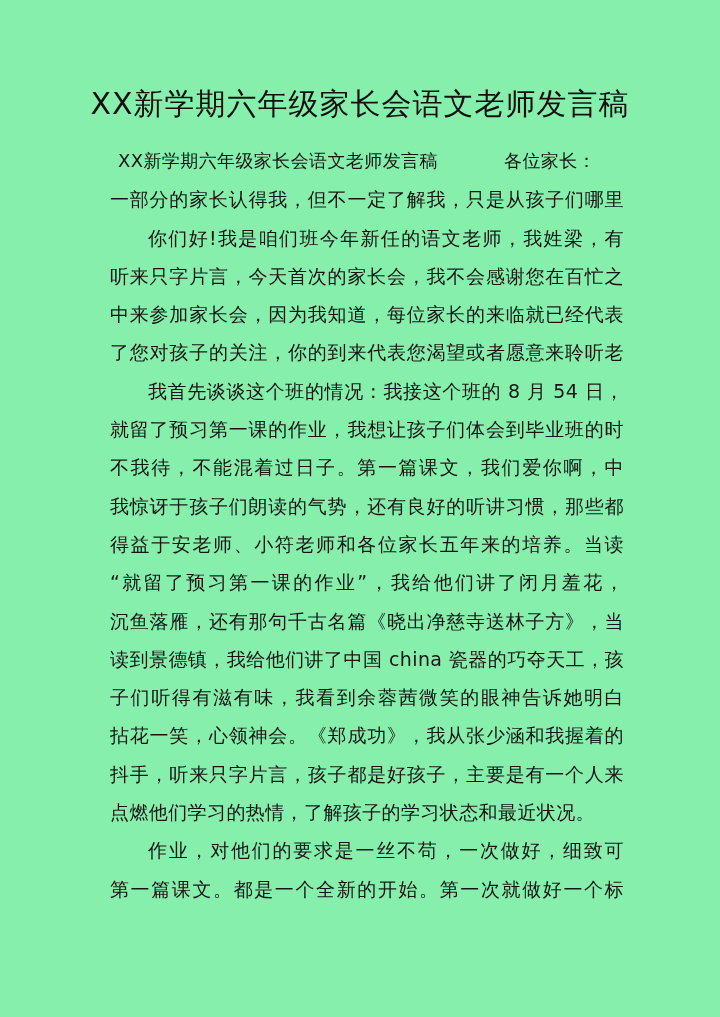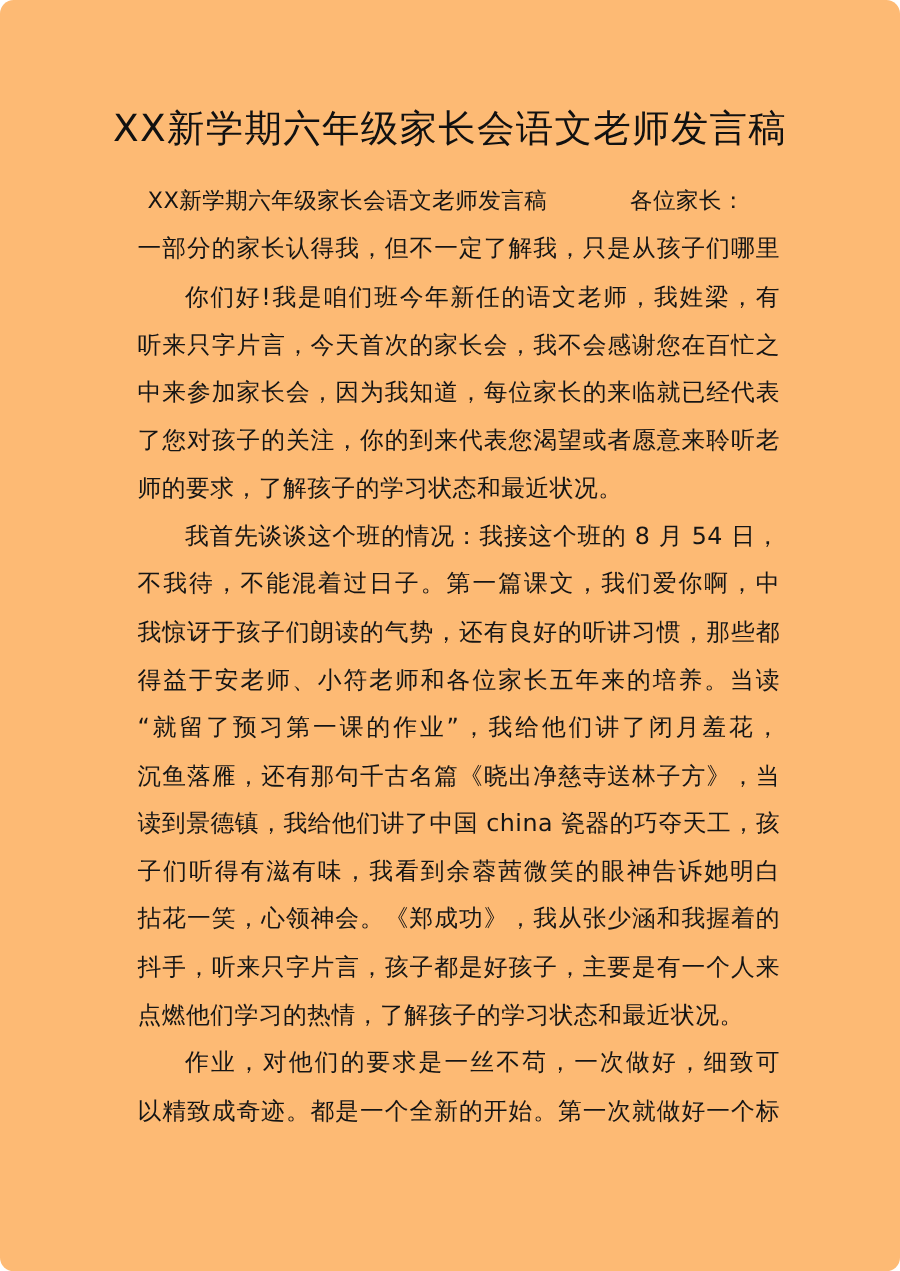--- a/index.html
+++ b/index.html
@@ -13,22 +13,21 @@
       position: relative;
       overflow: hidden;
       font-family: "DejaVu Serif", "Liberation Serif", serif;
       color: #111111;
     }
     .page {
       position: absolute;
       left: 0; top: 0;
       width: 720px;
       height: 1017px;
-      background: #fdba74;
-      border-radius: 11px;
+      background: #86efac;
     }
     .title {
       position: absolute;
       left: 0;
       width: 720px;
       top: 84px;
       text-align: center;
       font-size: 30px;
       line-height: 40px;
       letter-spacing: 1px;
@@ -84,30 +83,30 @@
     <div class="line subtitle">
       <span>XX新学期六年级家长会语文老师发言稿</span>
       <span class="greet">各位家长：</span>
     </div>
 
     <div class="line justify">一部分的家长认得我，但不一定了解我，只是从孩子们哪里</div>
     <div class="line indent justify">你们好!我是咱们班今年新任的语文老师，我姓梁，有</div>
     <div class="line justify">听来只字片言，今天首次的家长会，我不会感谢您在百忙之</div>
     <div class="line justify">中来参加家长会，因为我知道，每位家长的来临就已经代表</div>
     <div class="line justify">了您对孩子的关注，你的到来代表您渴望或者愿意来聆听老</div>
-    <div class="line">师的要求，了解孩子的学习状态和最近状况。</div>
 
     <div class="line indent justify">我首先谈谈这个班的情况：我接这个班的 8 月 54 日，</div>
+    <div class="line justify">就留了预习第一课的作业，我想让孩子们体会到毕业班的时</div>
     <div class="line justify">不我待，不能混着过日子。第一篇课文，我们爱你啊，中国。</div>
     <div class="line justify">我惊讶于孩子们朗读的气势，还有良好的听讲习惯，那些都</div>
     <div class="line justify">得益于安老师、小符老师和各位家长五年来的培养。当读到，</div>
     <div class="line justify">“就留了预习第一课的作业”，我给他们讲了闭月羞花，</div>
     <div class="line justify">沉鱼落雁，还有那句千古名篇《晓出净慈寺送林子方》，当</div>
     <div class="line justify">读到景德镇，我给他们讲了中国 china 瓷器的巧夺天工，孩</div>
     <div class="line justify">子们听得有滋有味，我看到余蓉茜微笑的眼神告诉她明白了，</div>
     <div class="line justify">拈花一笑，心领神会。《郑成功》，我从张少涵和我握着的颤</div>
     <div class="line justify">抖手，听来只字片言，孩子都是好孩子，主要是有一个人来</div>
     <div class="line">点燃他们学习的热情，了解孩子的学习状态和最近状况。</div>
 
     <div class="line indent justify">作业，对他们的要求是一丝不苟，一次做好，细致可</div>
-    <div class="line justify">以精致成奇迹。都是一个全新的开始。第一次就做好一个标</div>
+    <div class="line justify">第一篇课文。都是一个全新的开始。第一次就做好一个标</div>
   </div>
 </div>
 
 </body></html>

